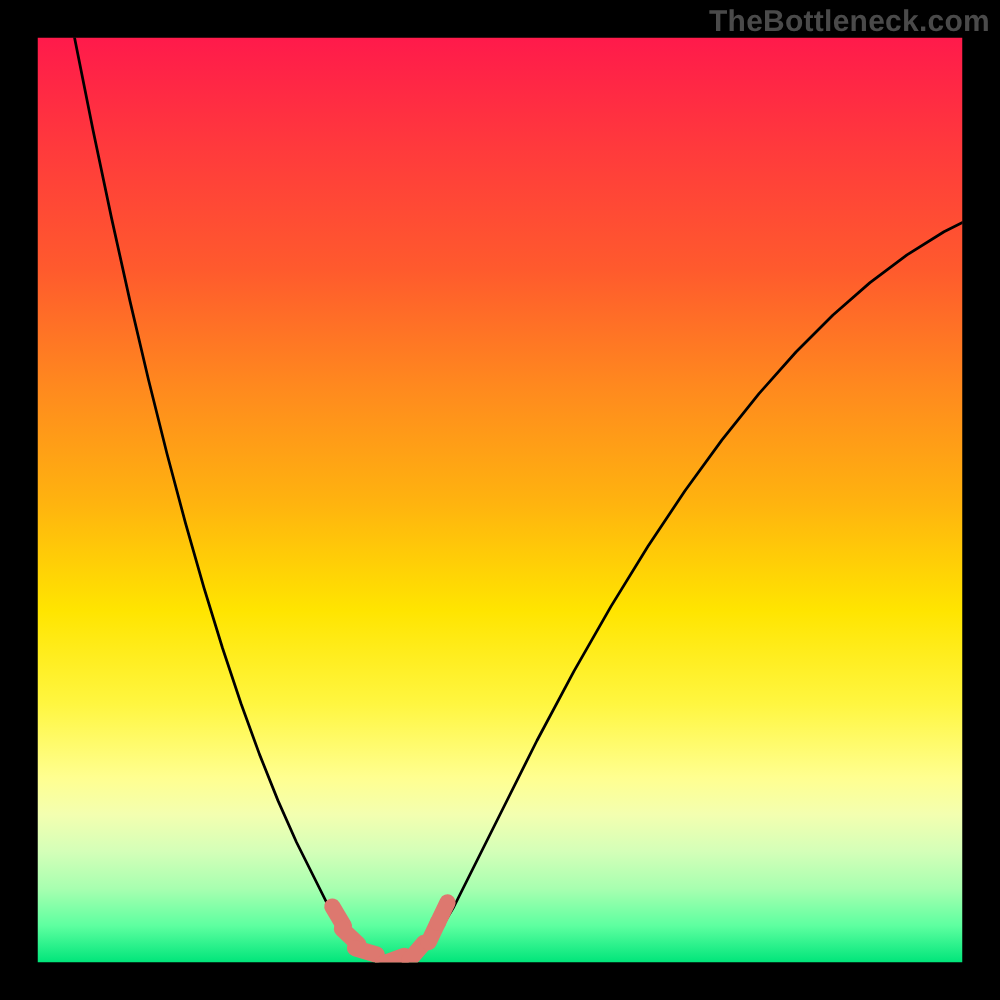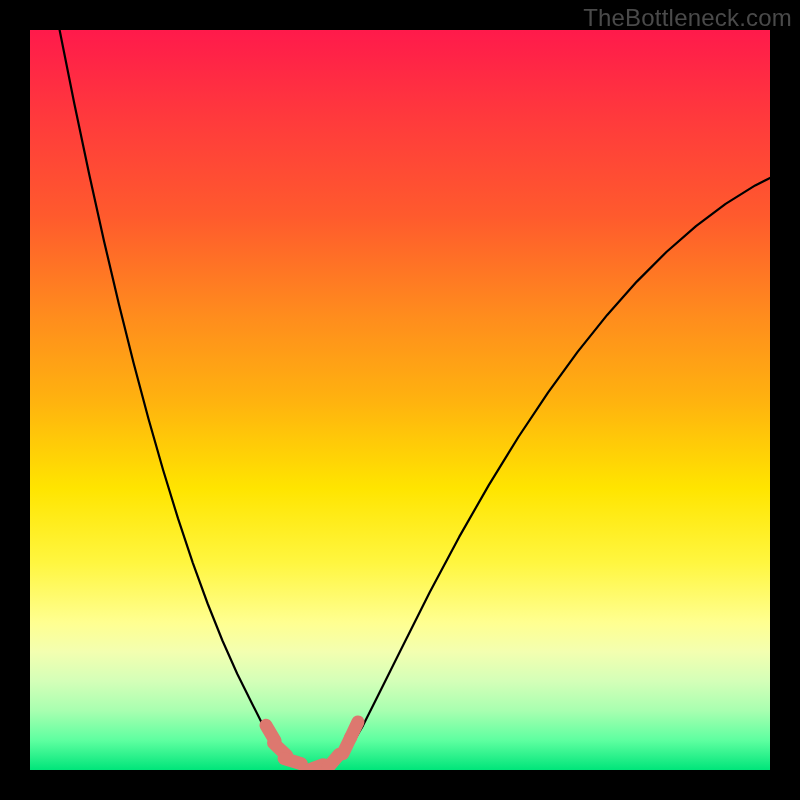--- a/index.html
+++ b/index.html
@@ -24,21 +24,21 @@
     top: 0;
     width: 740px;
     height: 740px;
   }
   .watermark {
     position: absolute;
     top: 4px;
     right: 8px;
     color: #4a4a4a;
     font-size: 24px;
-    font-weight: 400;
+    font-weight: 700;
     letter-spacing: 0.2px;
     z-index: 50;
   }
   svg { display: block; }
 </style>
 </head>
 <body>
 
 <div class="watermark">TheBottleneck.com</div>
 

